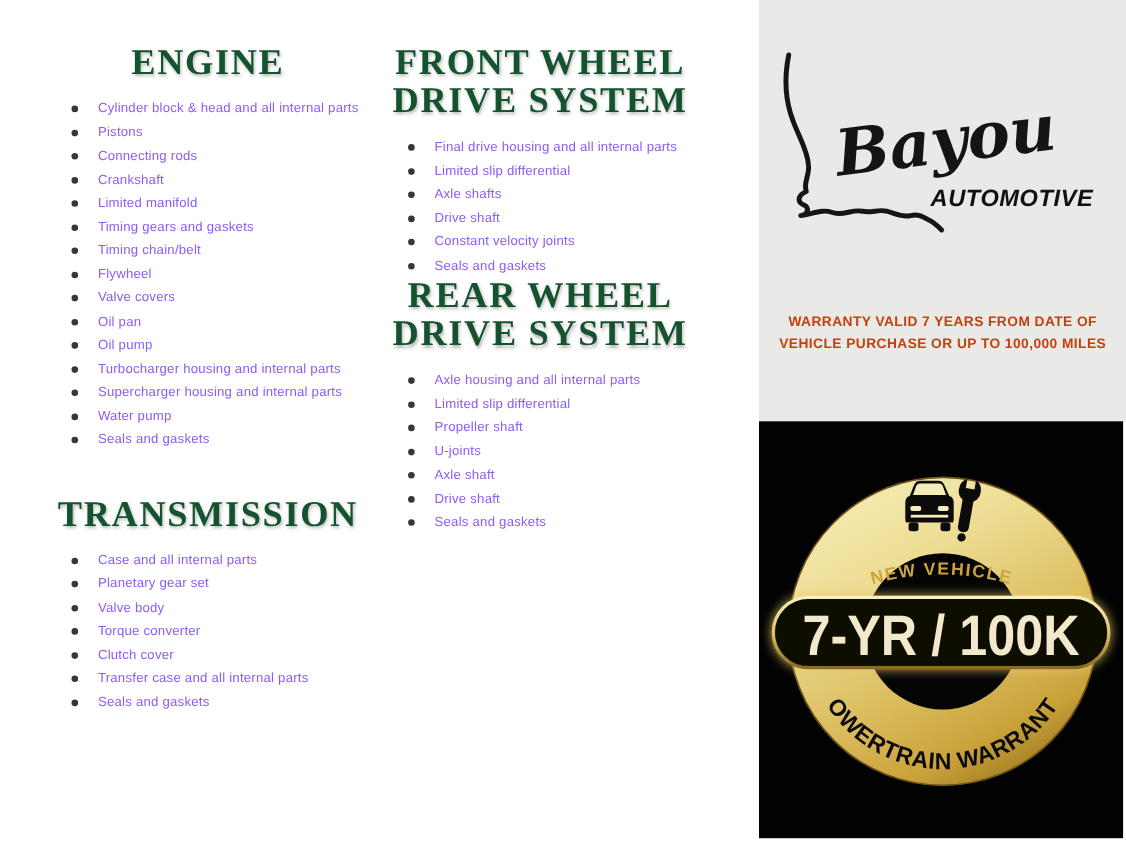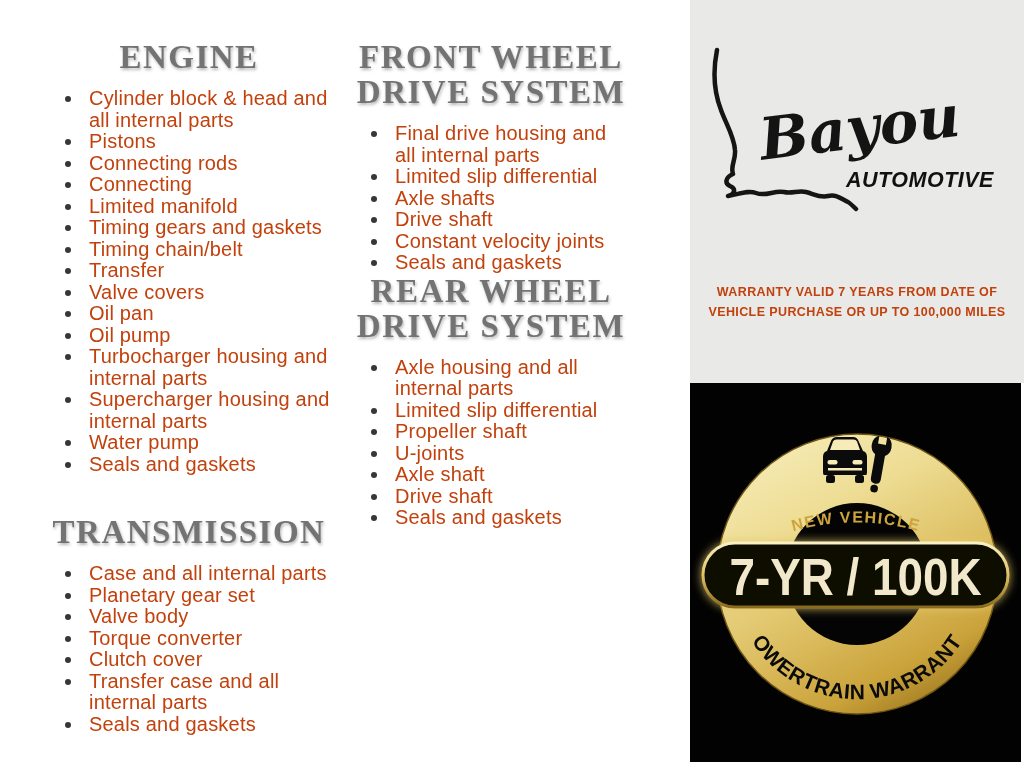--- a/index.html
+++ b/index.html
@@ -10,26 +10,26 @@
   }
 
   
   .col { position:absolute; top:40px; }
   .col1 { left:46px;  width:286px; }
   .col2 { left:352px; width:278px; }
 
   .section-title {
     margin:0; font-family:"Liberation Serif", serif; font-weight:bold;
     font-size:33px; line-height:35px; letter-spacing:1.5px; text-align:center;
-    color:#737373; white-space:pre-line;
+    color:#14532d; white-space:pre-line;
     text-shadow:1px 2px 3px rgba(95,95,95,0.45);
   }
   ul.parts {
     list-style:none; margin:13px 0 0 16px; padding:0;
-    color:#c2410c; font-size:20px; line-height:21.5px; letter-spacing:0.2px;
+    color:#8b5cf6; font-size:12px; line-height:21.5px; letter-spacing:0.2px;
   }
   ul.parts li { position:relative; padding-left:27px; }
   ul.parts .dot {
     position:absolute; left:3px; top:8px; width:6px; height:6px;
     border-radius:50%; background:#35373a;
   }
   .sec-transmission .section-title { margin-top:40px; }
   .sec-rwd .section-title { }
 
   
@@ -49,25 +49,25 @@
 
 <div class="page">
 
   <div class="col col1">
     <section class="sec-engine">
       <h2 class="section-title">ENGINE</h2>
       <ul class="parts">
           <li><span class="dot"></span><span>Cylinder block &amp; head and all internal parts</span></li>
           <li><span class="dot"></span><span>Pistons</span></li>
           <li><span class="dot"></span><span>Connecting rods</span></li>
-          <li><span class="dot"></span><span>Connecting</span></li>
+          <li><span class="dot"></span><span>Crankshaft</span></li>
           <li><span class="dot"></span><span>Limited manifold</span></li>
           <li><span class="dot"></span><span>Timing gears and gaskets</span></li>
           <li><span class="dot"></span><span>Timing chain/belt</span></li>
-          <li><span class="dot"></span><span>Transfer</span></li>
+          <li><span class="dot"></span><span>Flywheel</span></li>
           <li><span class="dot"></span><span>Valve covers</span></li>
           <li><span class="dot"></span><span>Oil pan</span></li>
           <li><span class="dot"></span><span>Oil pump</span></li>
           <li><span class="dot"></span><span>Turbocharger housing and internal parts</span></li>
           <li><span class="dot"></span><span>Supercharger housing and internal parts</span></li>
           <li><span class="dot"></span><span>Water pump</span></li>
           <li><span class="dot"></span><span>Seals and gaskets</span></li>
         </ul>
     </section>
     <section class="sec-transmission">

